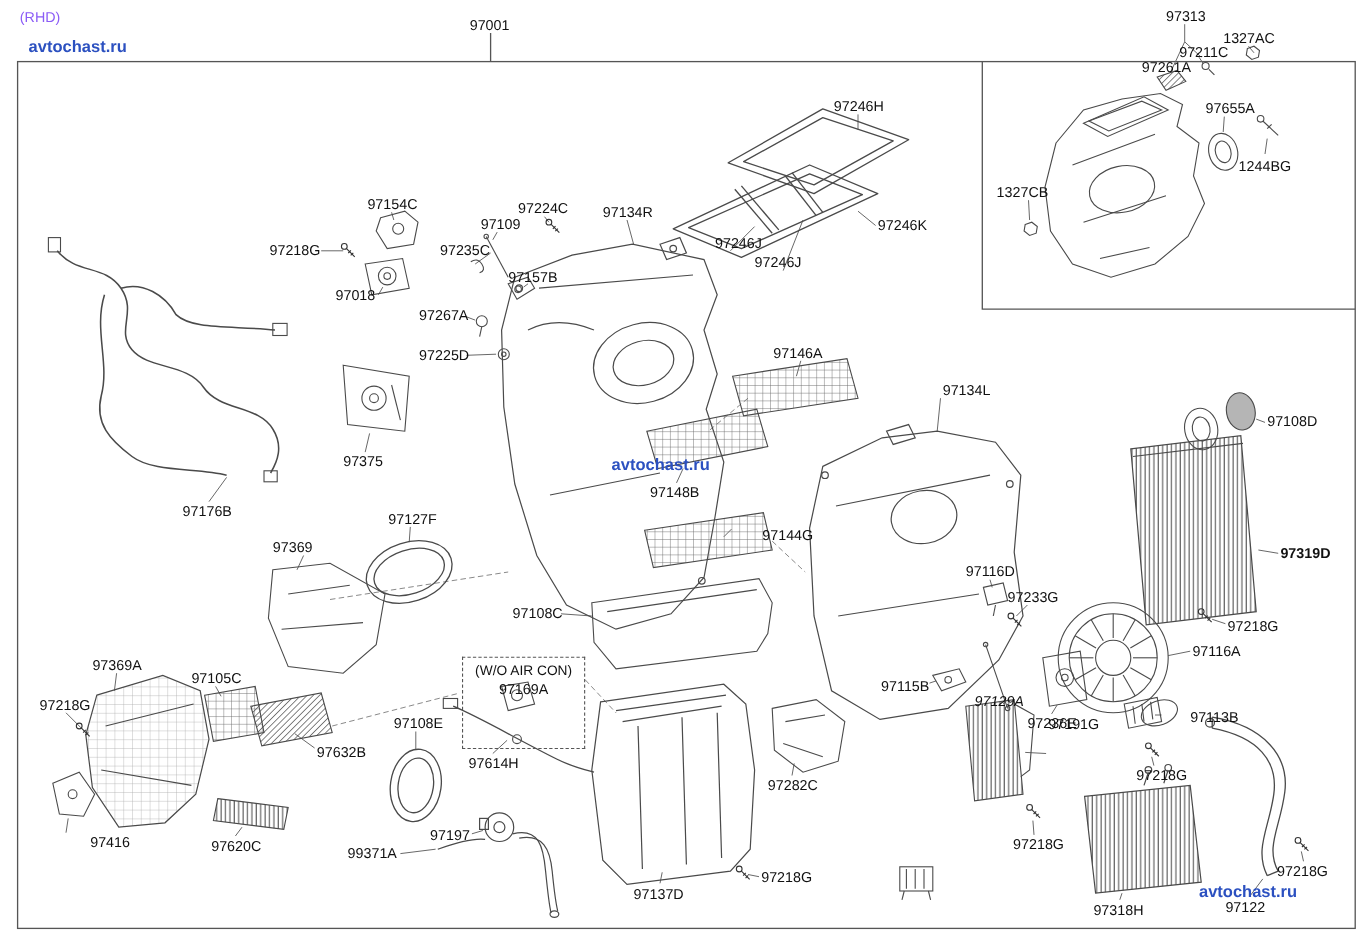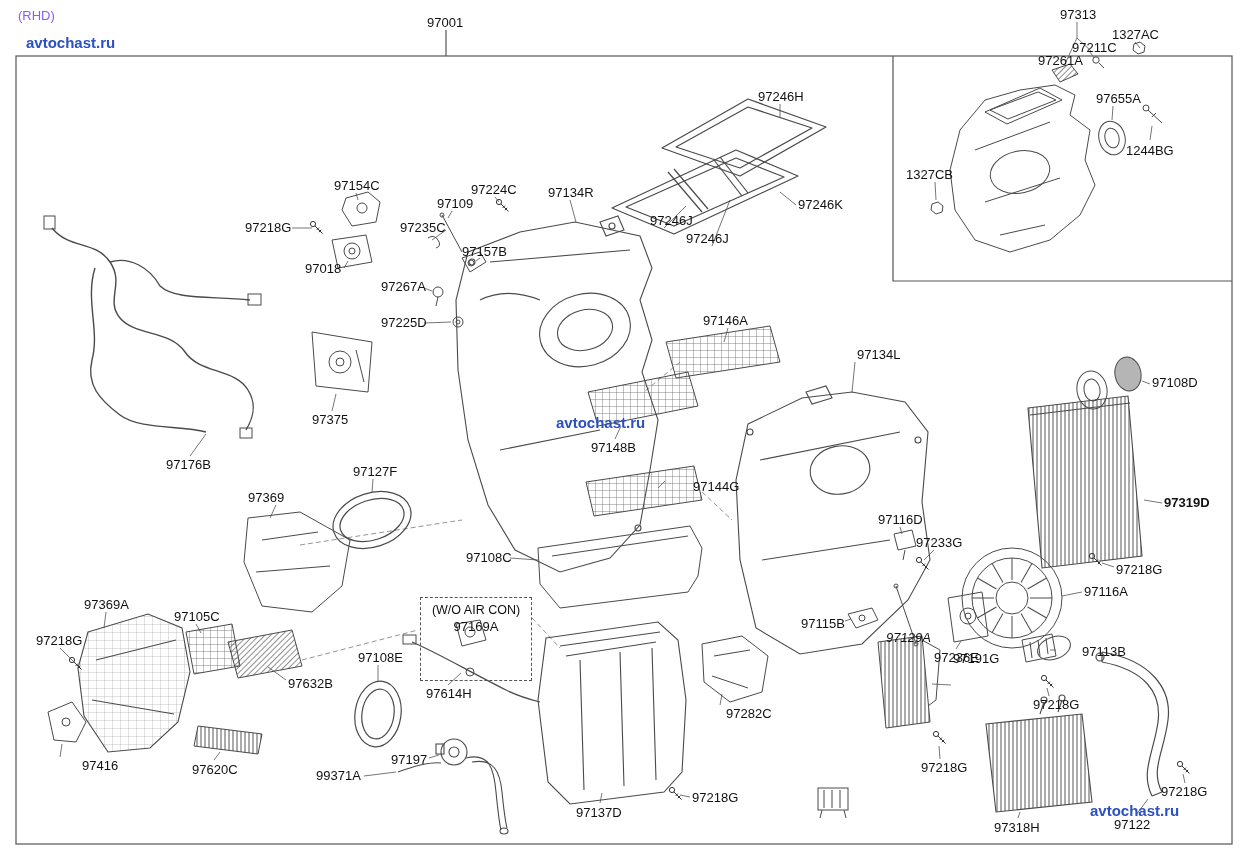--- a/index.html
+++ b/index.html
@@ -413,21 +413,21 @@
       <span class="lbl" style="left: 801px; top: 617px;">97115B</span>
       <span class="lbl" style="left: 886px; top: 631px; font-style: italic;">97129A</span>
       <span class="lbl" style="left: 36px; top: 634px;">97218G</span>
       <span class="lbl" style="left: 1058px; top: 645px; margin-left: 24px;">97113B</span>
       <span class="lbl" style="left: 934px; top: 651px;">97236E</span>
       <span class="lbl" style="left: 358px; top: 651px;">97108E</span>
       <span class="lbl" style="left: 288px; top: 677px;">97632B</span>
       <span class="lbl" style="left: 426px; top: 687px;">97614H</span>
       <span class="lbl" style="left: 953px; top: 652px;">97191G</span>
       <span class="lbl" style="left: 1033px; top: 698px;">97218G</span>
-      <span class="lbl" style="left: 698px; top: 707px; margin-left: 28px;">97282C</span>
+      <span class="lbl" style="left: 698px; top: 707px;">97282C</span>
       <span class="lbl" style="left: 42px; top: 759px; margin-left: 40px;">97416</span>
       <span class="lbl" style="left: 192px; top: 763px;">97620C</span>
       <span class="lbl" style="left: 316px; top: 769px;">99371A</span>
       <span class="lbl" style="left: 391px; top: 753px;">97197</span>
       <span class="lbl" style="left: 921px; top: 761px;">97218G</span>
       <span class="lbl" style="left: 576px; top: 806px;">97137D</span>
       <span class="lbl" style="left: 692px; top: 791px;">97218G</span>
       <span class="lbl" style="left: 994px; top: 821px;">97318H</span>
       <span class="lbl" style="left: 1114px; top: 818px;">97122</span>
       <span class="lbl" style="left: 1161px; top: 785px;">97218G</span>

